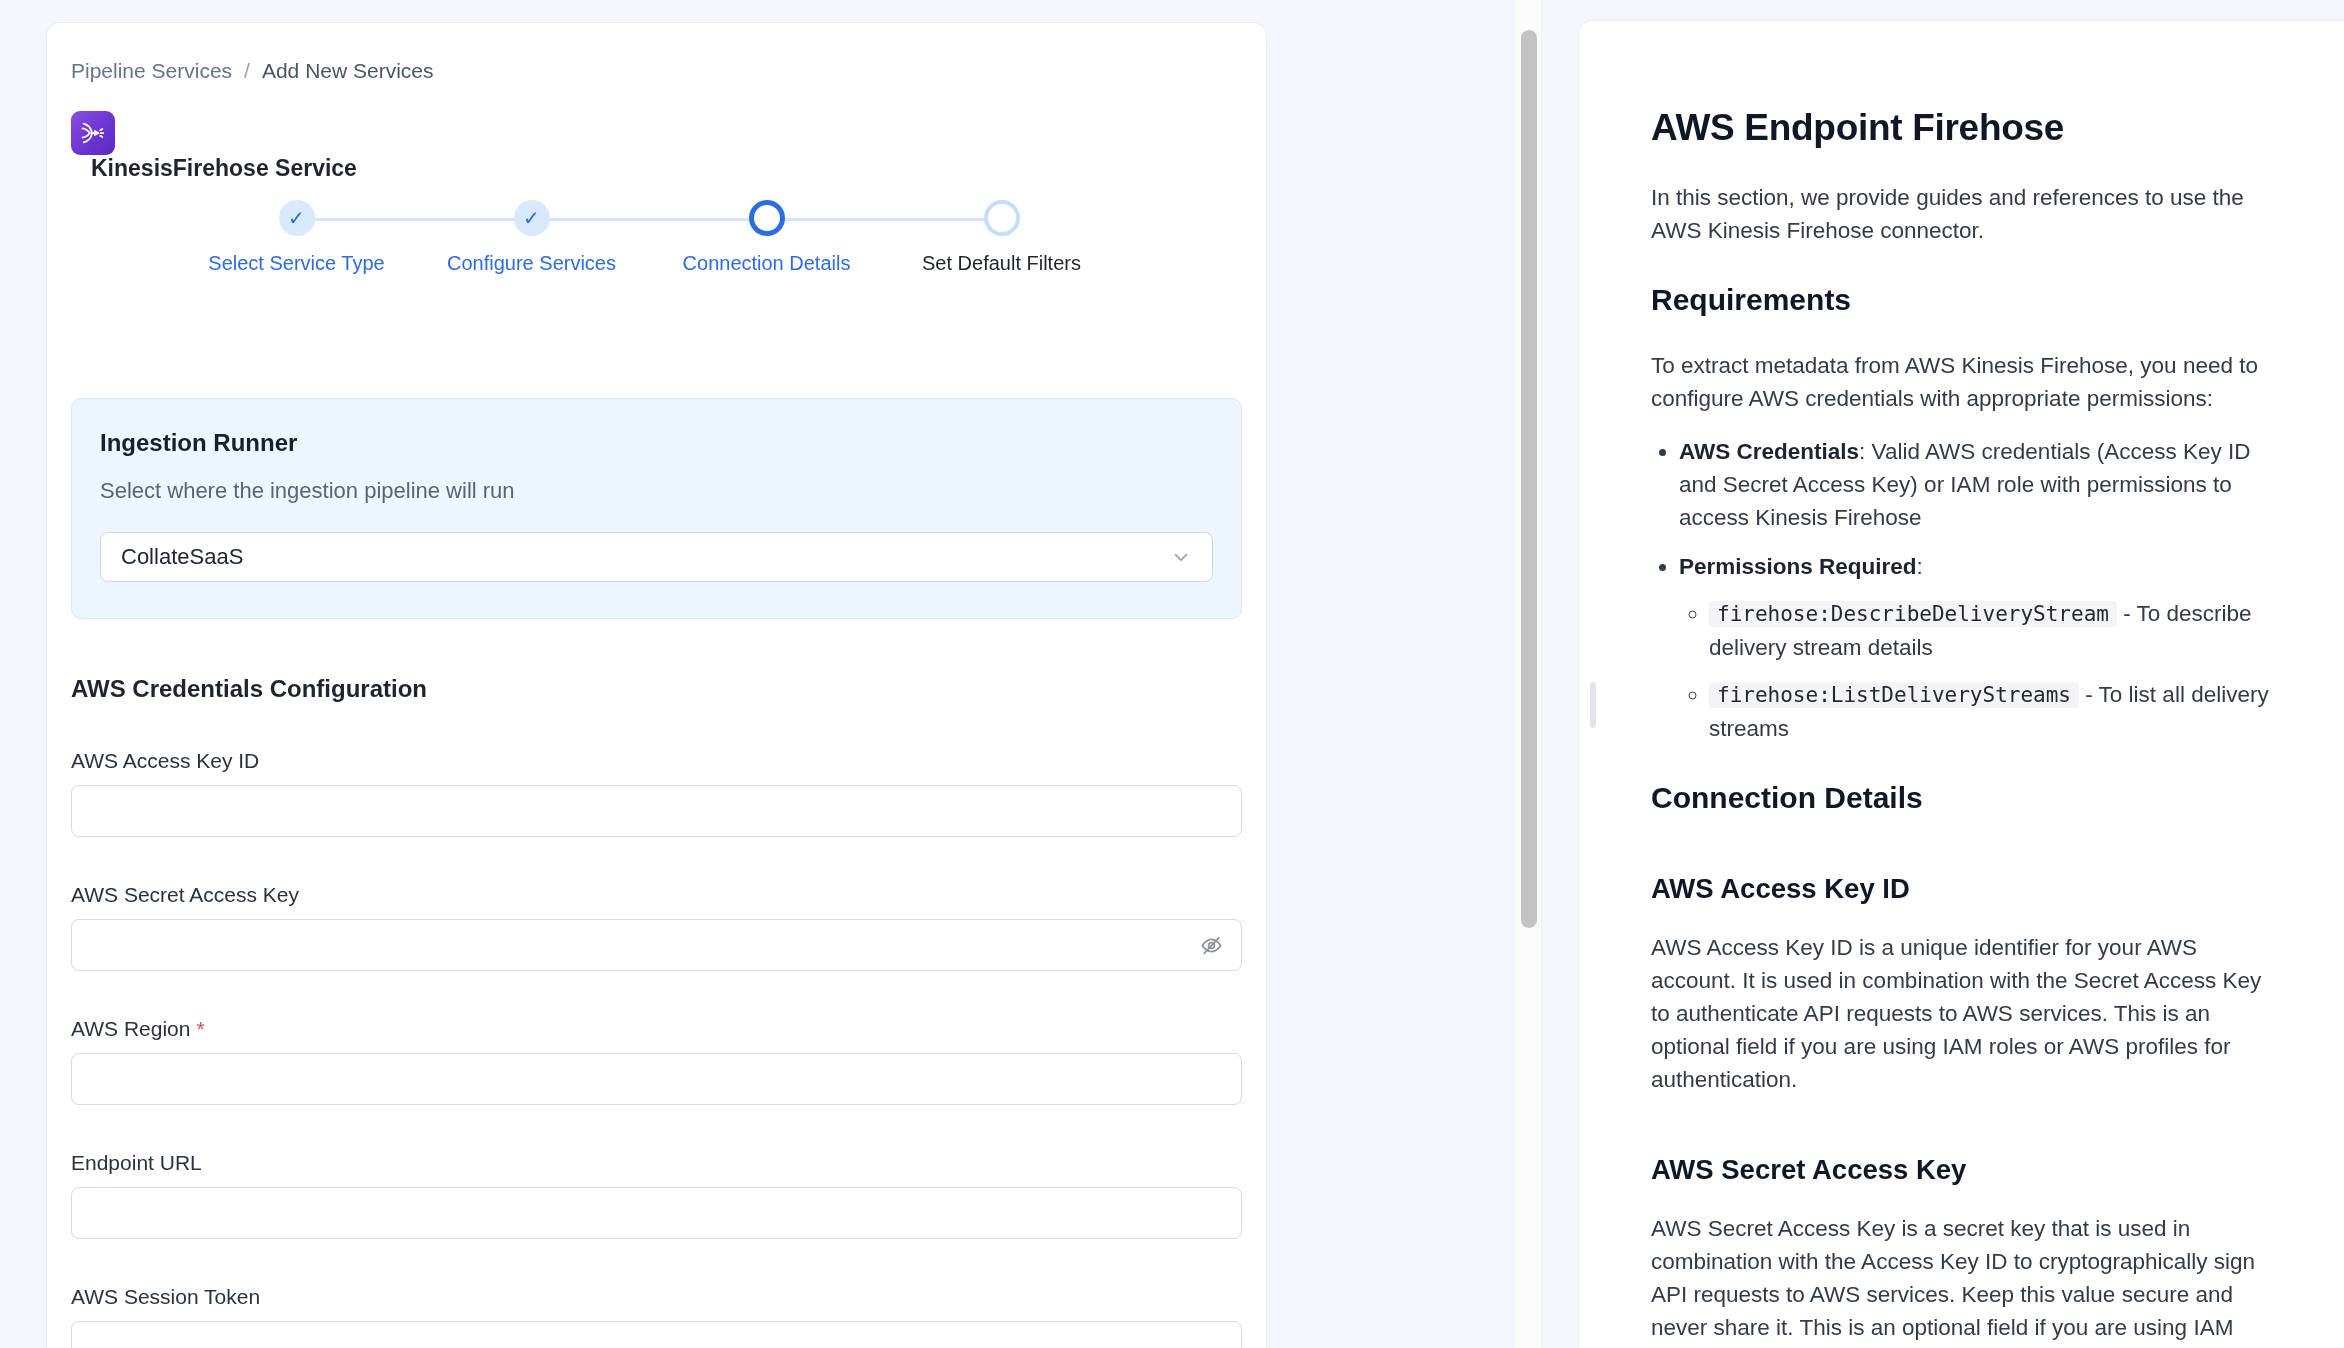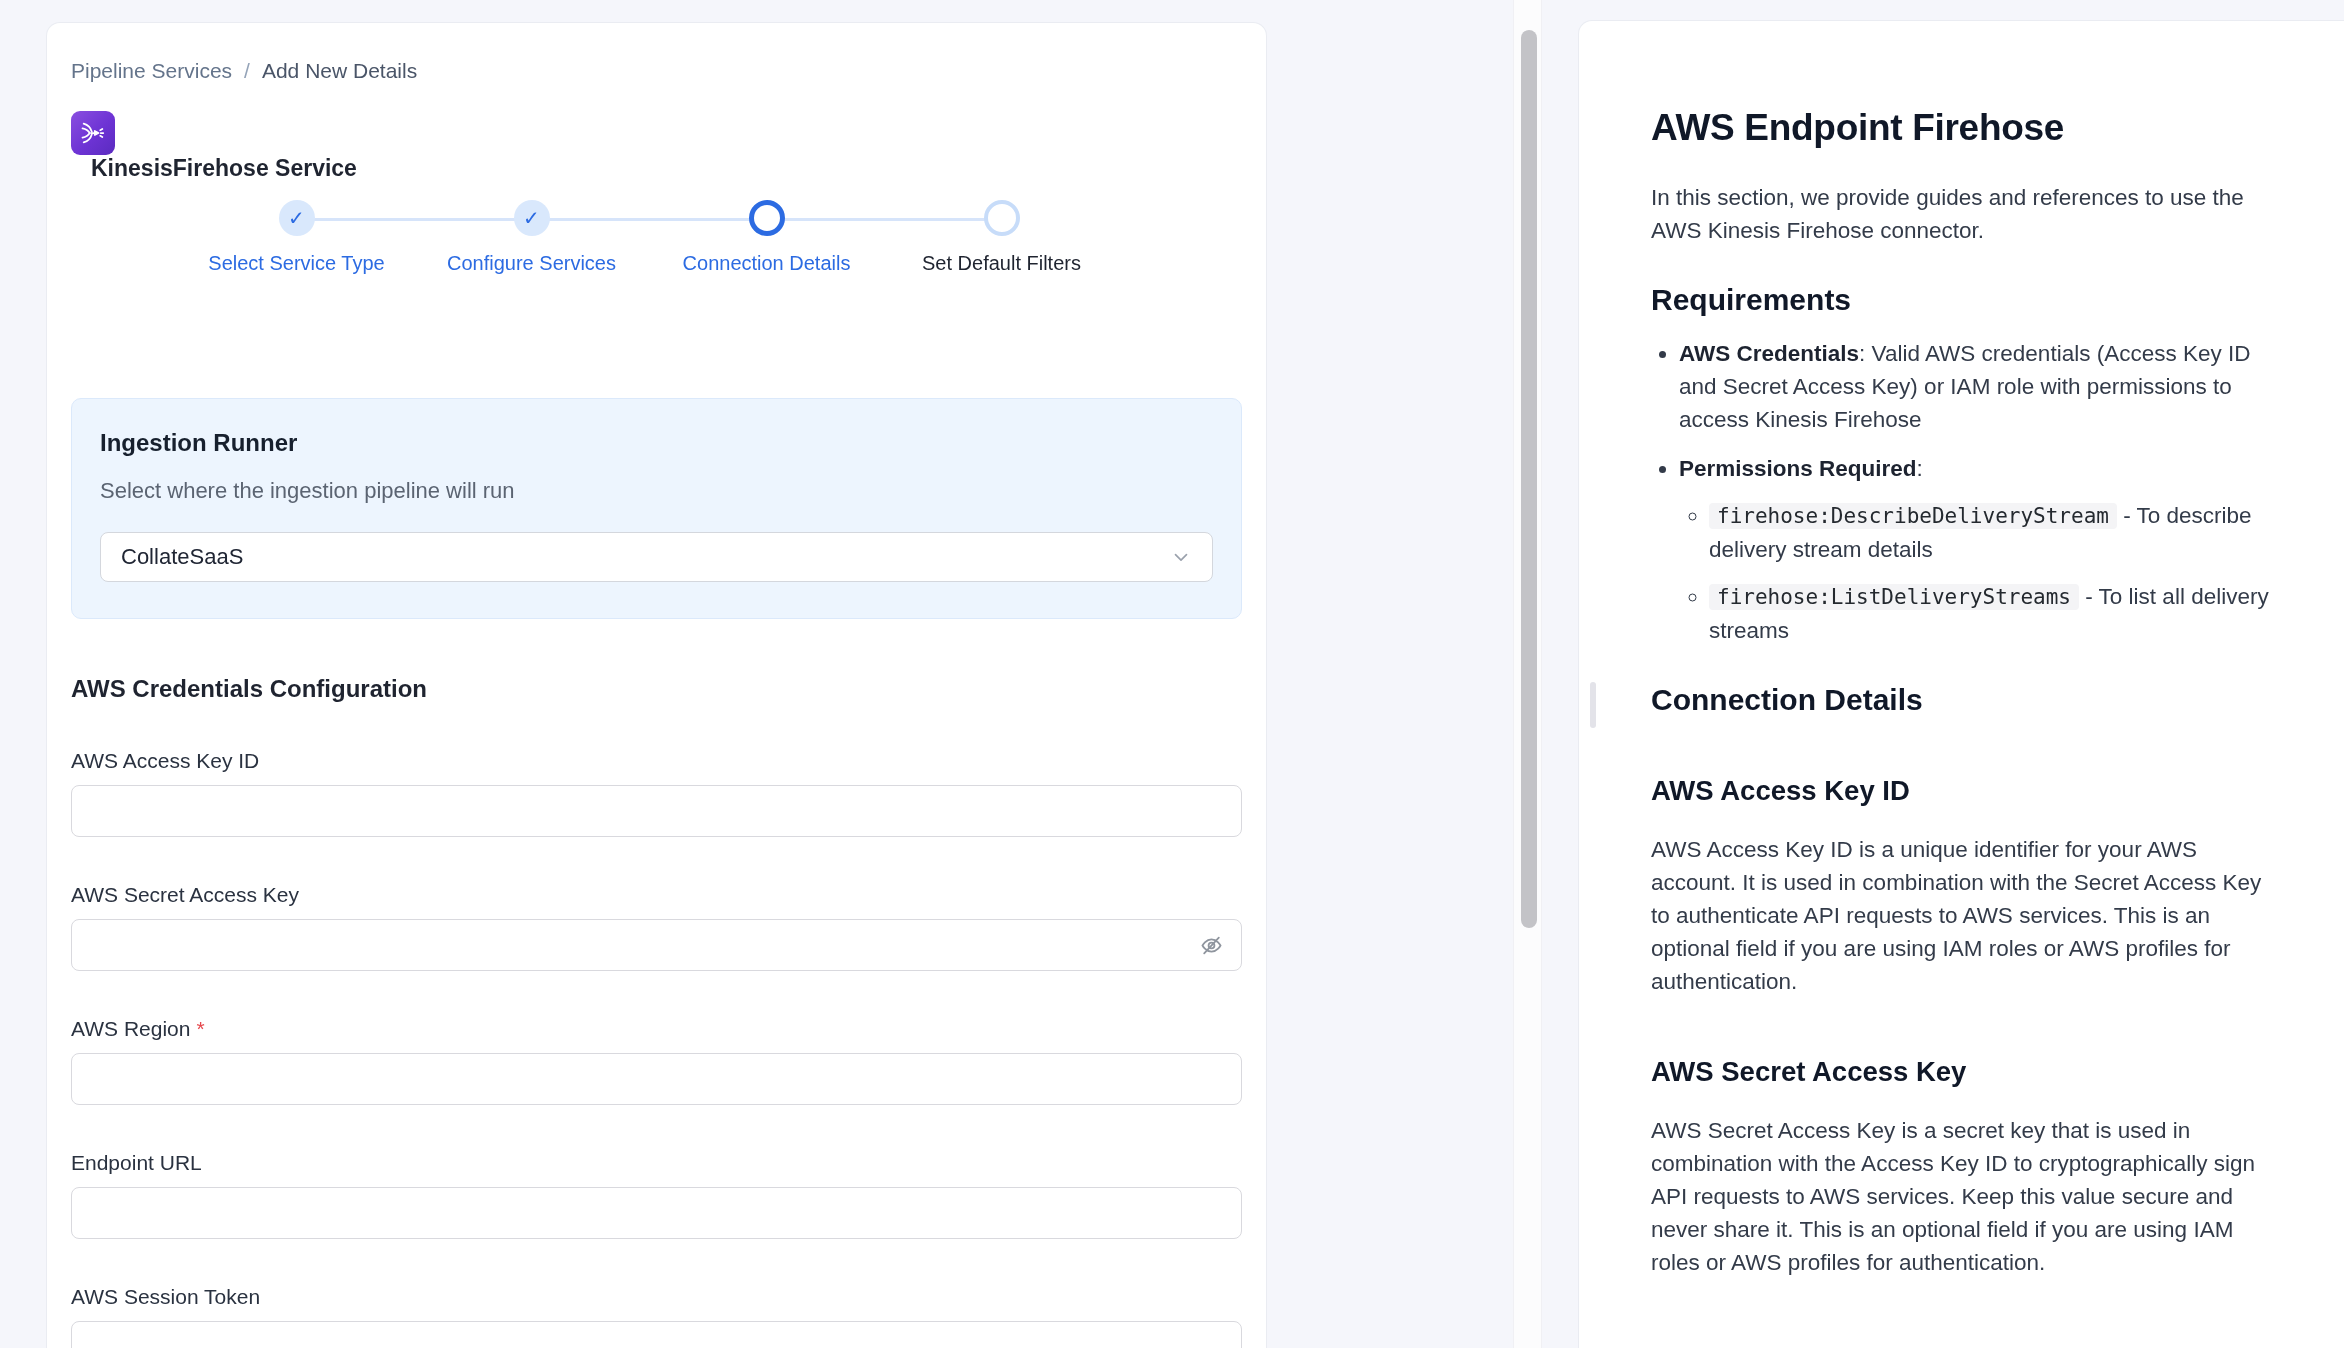--- a/index.html
+++ b/index.html
@@ -122,21 +122,21 @@
 </head>
 <body>
 
 <div class="page">
 
   <div class="left-card">
 
     <div class="breadcrumb">
       <span class="crumb-link">Pipeline Services</span>
       <span class="crumb-sep">/</span>
-      <span class="crumb-current">Add New Details</span>
+      <span class="crumb-current">Add New Services</span>
     </div>
 
     <div class="service-header">
       <div class="service-icon">
         <svg width="28" height="28" viewBox="0 0 24 24" fill="none" stroke="#ffffff" stroke-width="1.5" stroke-linecap="round" stroke-linejoin="round">
           <path d="M4 4c4 1.2 6 3.2 7 7"></path>
           <path d="M3 8c3 .6 5 2 6.2 4"></path>
           <path d="M4 20c4-1.2 6-3.2 7-7"></path>
           <path d="M3 16c3-.6 5-2 6.2-4"></path>
           <path d="M10.5 12h3"></path>
@@ -220,20 +220,21 @@
     <div class="scroll-thumb"></div>
   </div>
 
   <div class="resize-handle"></div>
 
   <div class="right-card">
     <div class="doc-title">AWS Endpoint Firehose</div>
     <p class="doc-p">In this section, we provide guides and references to use the AWS Kinesis Firehose connector.</p>
 
     <div class="doc-h2">Requirements</div>
+    <p class="doc-p">To extract metadata from AWS Kinesis Firehose, you need to configure AWS credentials with appropriate permissions:</p>
     <ul class="doc-ul" id="req-bullets">
         <li><b>AWS Credentials</b>: Valid AWS credentials (Access Key ID and Secret Access Key) or IAM role with permissions to access Kinesis Firehose</li>
         <li><b>Permissions Required</b>:<ul class="doc-sub-ul">
             <li><span class="doc-code">firehose:DescribeDeliveryStream</span> - To describe delivery stream details</li>
             <li><span class="doc-code">firehose:ListDeliveryStreams</span> - To list all delivery streams</li>
           </ul></li>
       </ul>
 
     <div class="doc-h2">Connection Details</div>
     <div id="doc-sections">

